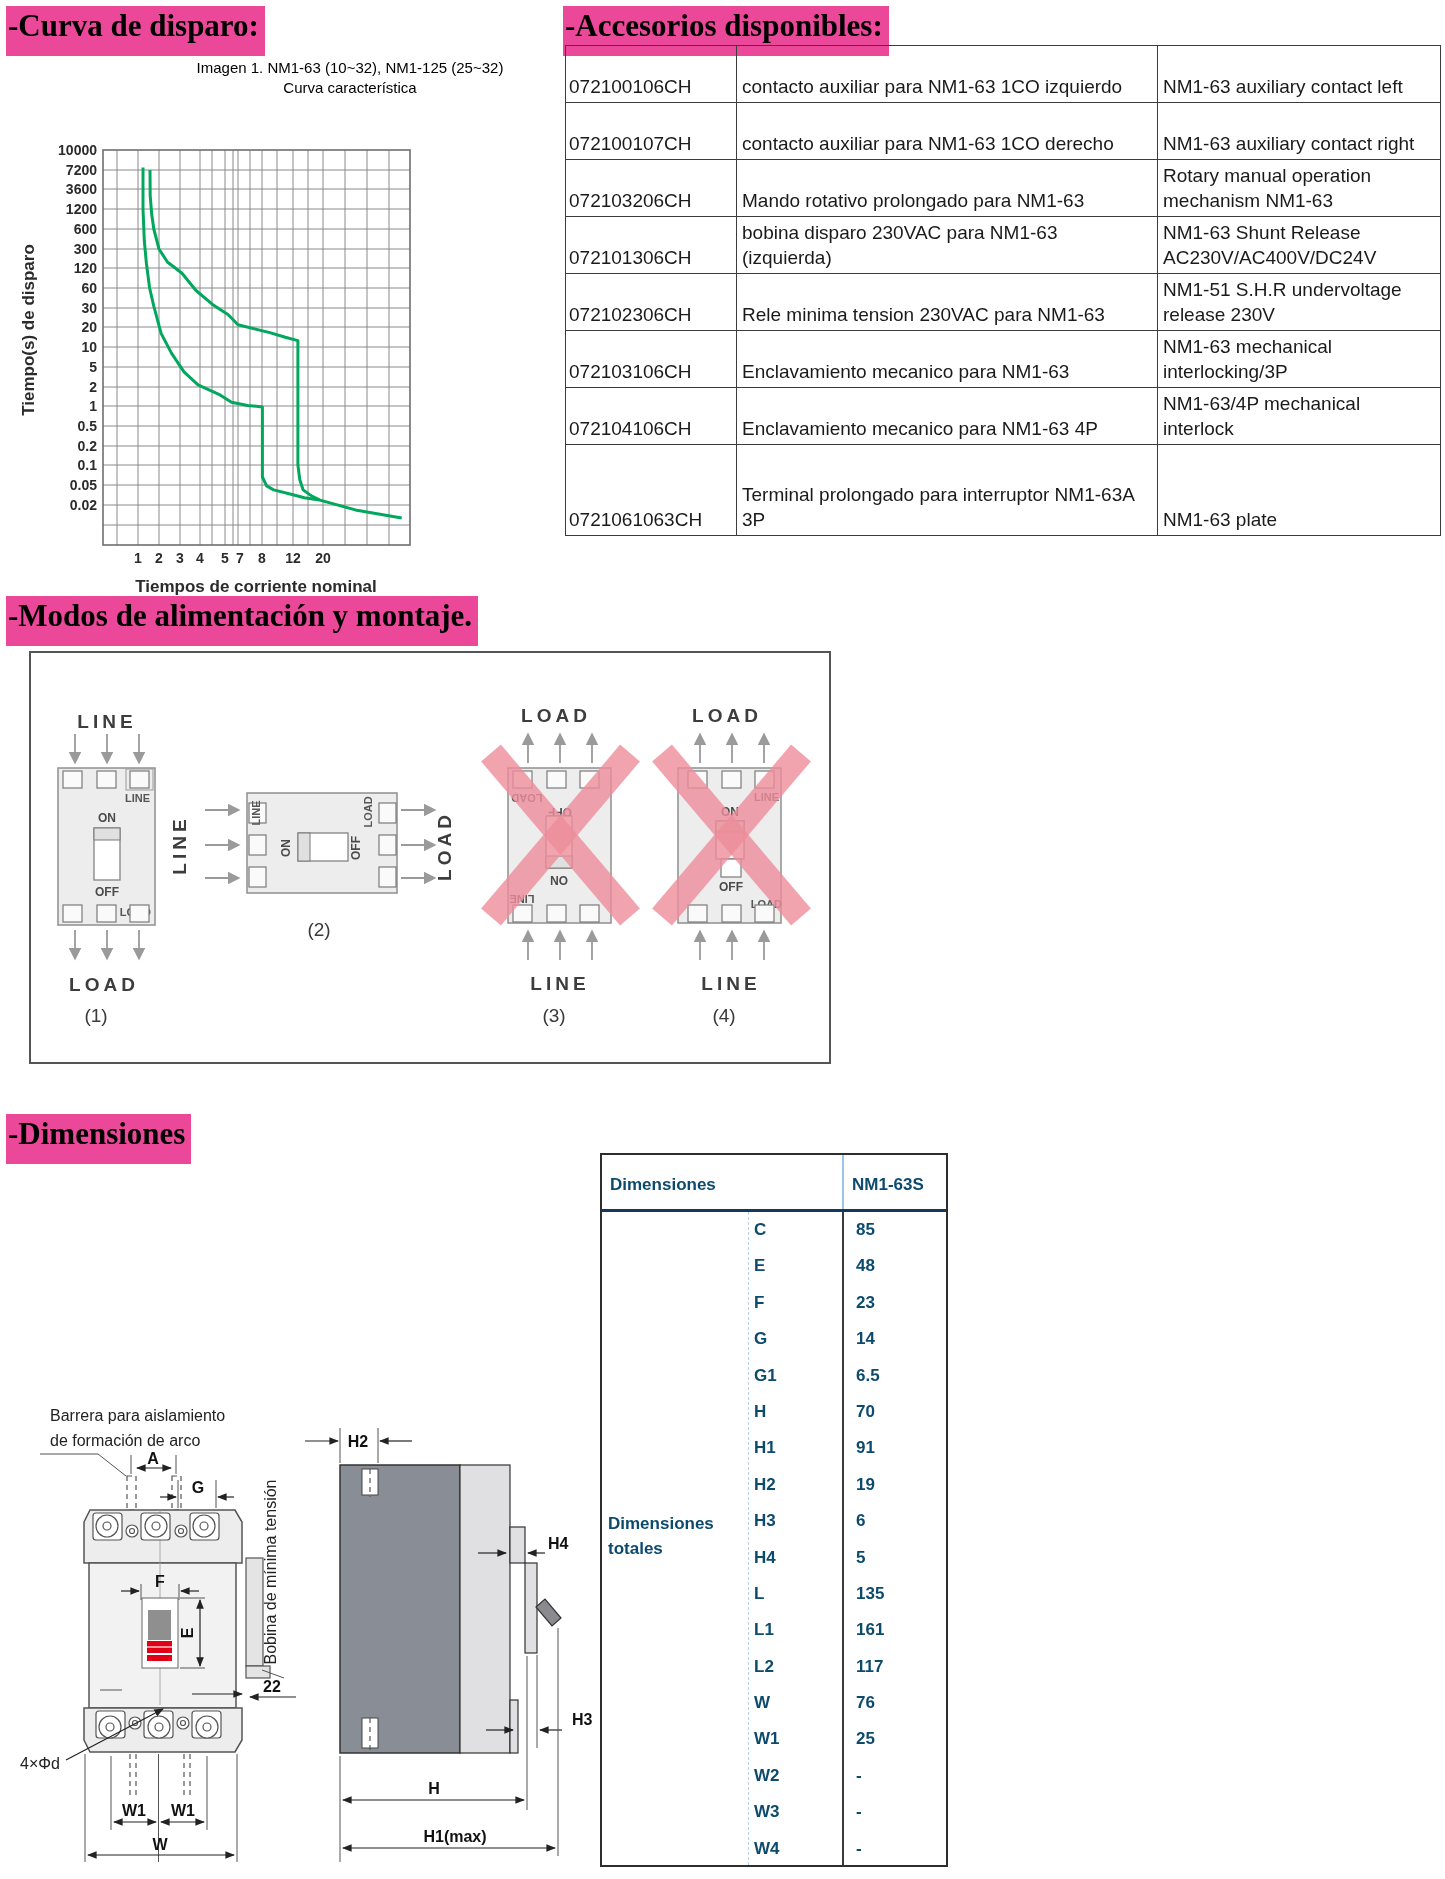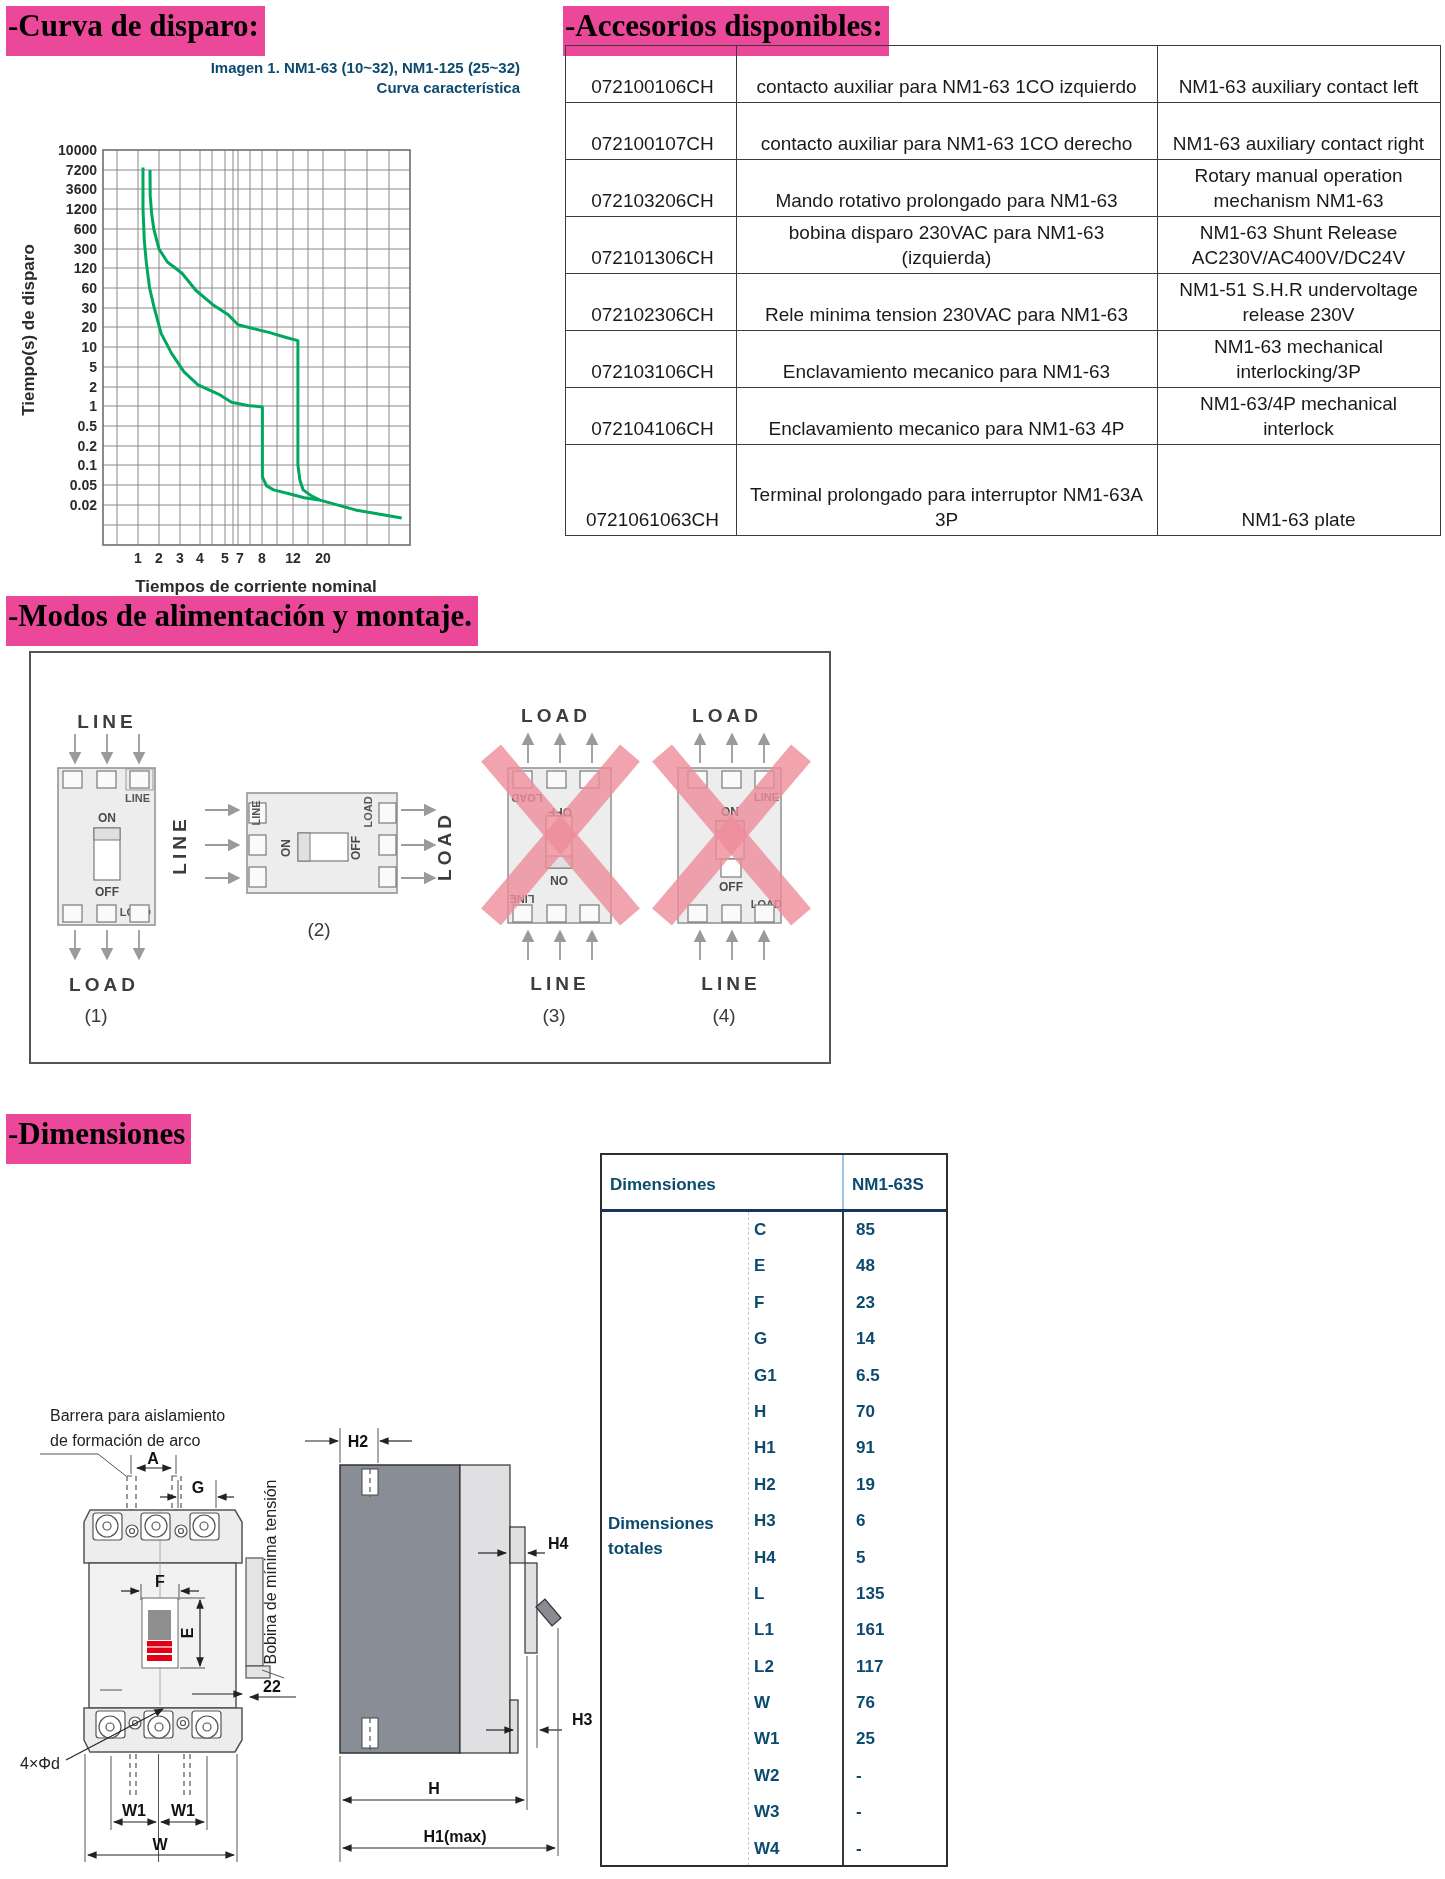--- a/index.html
+++ b/index.html
@@ -1,25 +1,25 @@
 <!DOCTYPE html>
 <html><head>
 <meta charset="utf-8">
 <style>
   html,body{margin:0;padding:0;background:#ffffff;}
   #page{position:relative;width:1445px;height:1879px;background:#fff;overflow:hidden;
         font-family:"Liberation Sans",sans-serif;color:#222;}
   .hd{position:absolute;font-family:"Liberation Serif",serif;font-weight:bold;
       font-size:31px;color:#000;}
   .hd span{background:#ec4899;padding:2px 6px 13px 2px;}
-  .caption{position:absolute;left:180px;top:58px;width:340px;text-align:right;
-      font-weight:bold;font-size:15px;line-height:1.35;color:#0c4a6e;}
+  .caption{position:absolute;left:180px;top:58px;width:340px;text-align:center;
+      font-weight:normal;font-size:15px;line-height:1.35;color:#000000;}
   
   table.acc{position:absolute;left:565px;top:45px;width:847px;border-collapse:collapse;
-      table-layout:fixed;font-size:19px;line-height:1.32;color:#1a1a1a;text-align:center;}
+      table-layout:fixed;font-size:19px;line-height:1.32;color:#1a1a1a;}
   table.acc td{border:1.4px solid #3c3c3c;vertical-align:bottom;padding:2px 6px 3px 5px;
       overflow:hidden;}
   table.acc td.code{padding-left:3px;padding-right:0;}
   tr.r1{height:57px;} tr.r8{height:91px;}
   
   #dimtab{position:absolute;left:600px;top:1153px;width:348px;height:714px;
       border:2px solid #2e2e2e;box-sizing:border-box;font-size:17px;font-weight:bold;color:#0c4a6e;}
   #dimtab .dthead{position:relative;height:57px;border-bottom:3px solid #17365d;box-sizing:border-box;}
   #dimtab .dthead .c1{position:absolute;left:8px;bottom:14px;}
   #dimtab .dthead .c2{position:absolute;left:250px;bottom:14px;}

